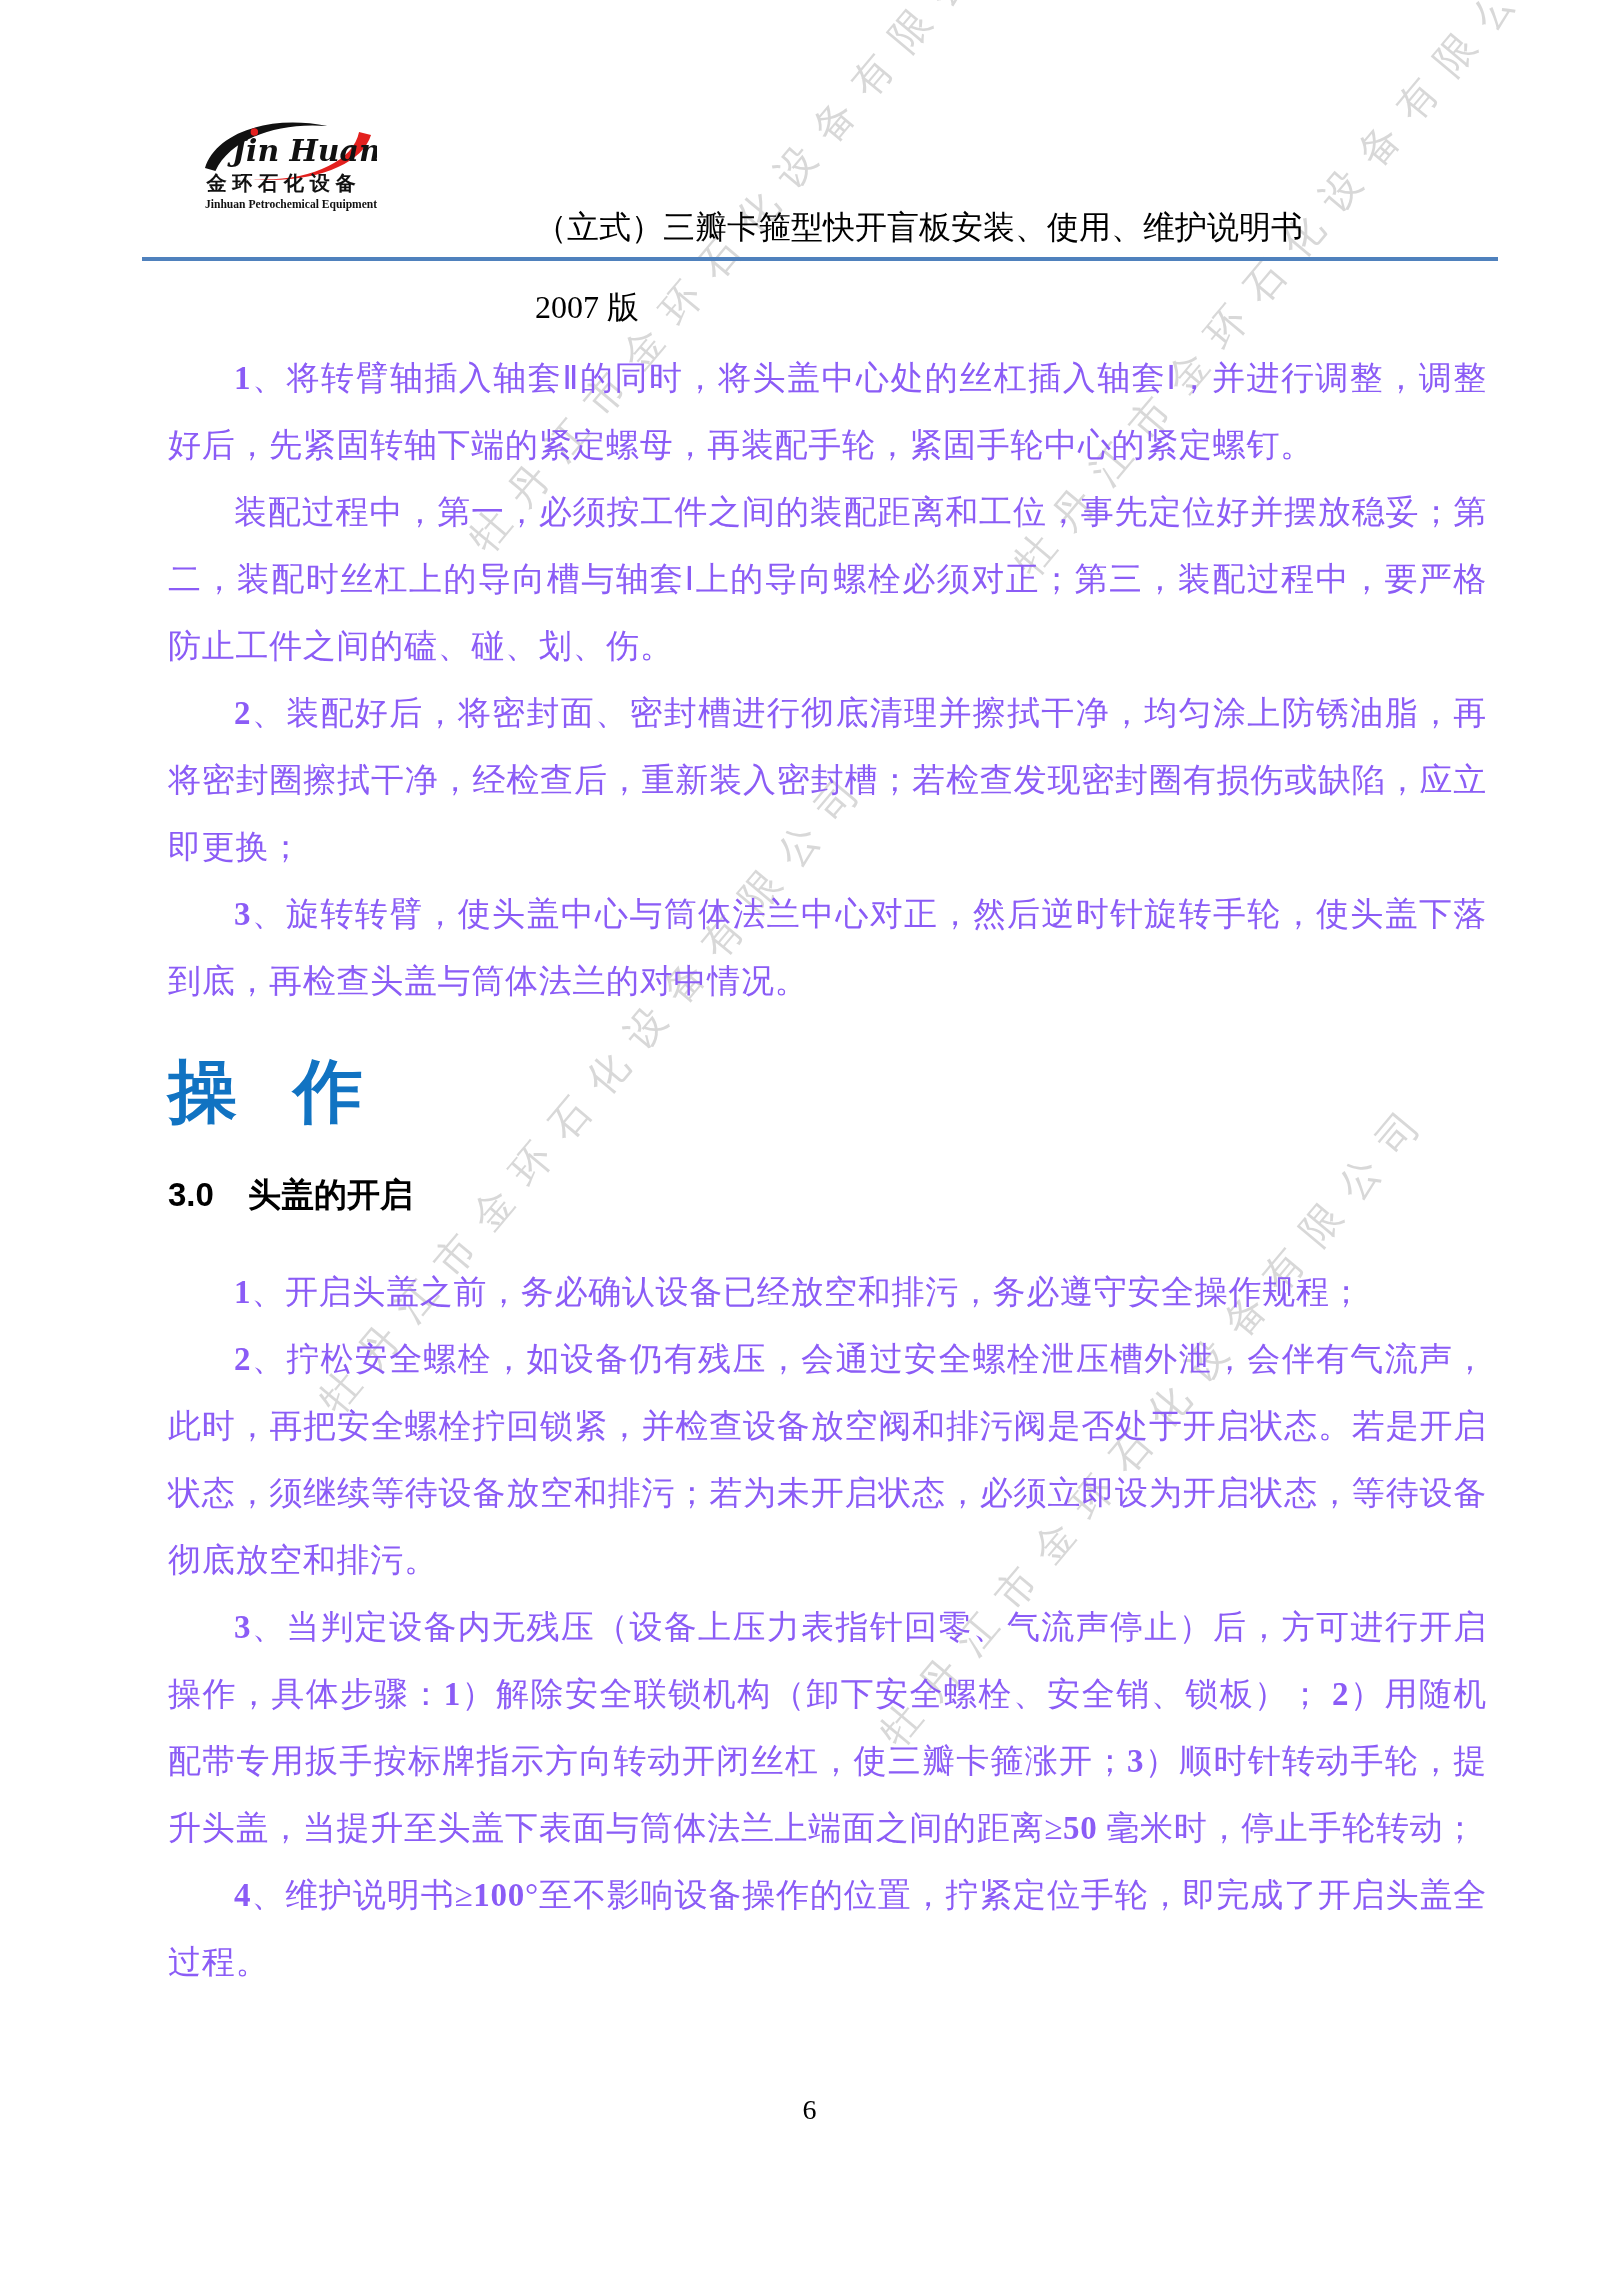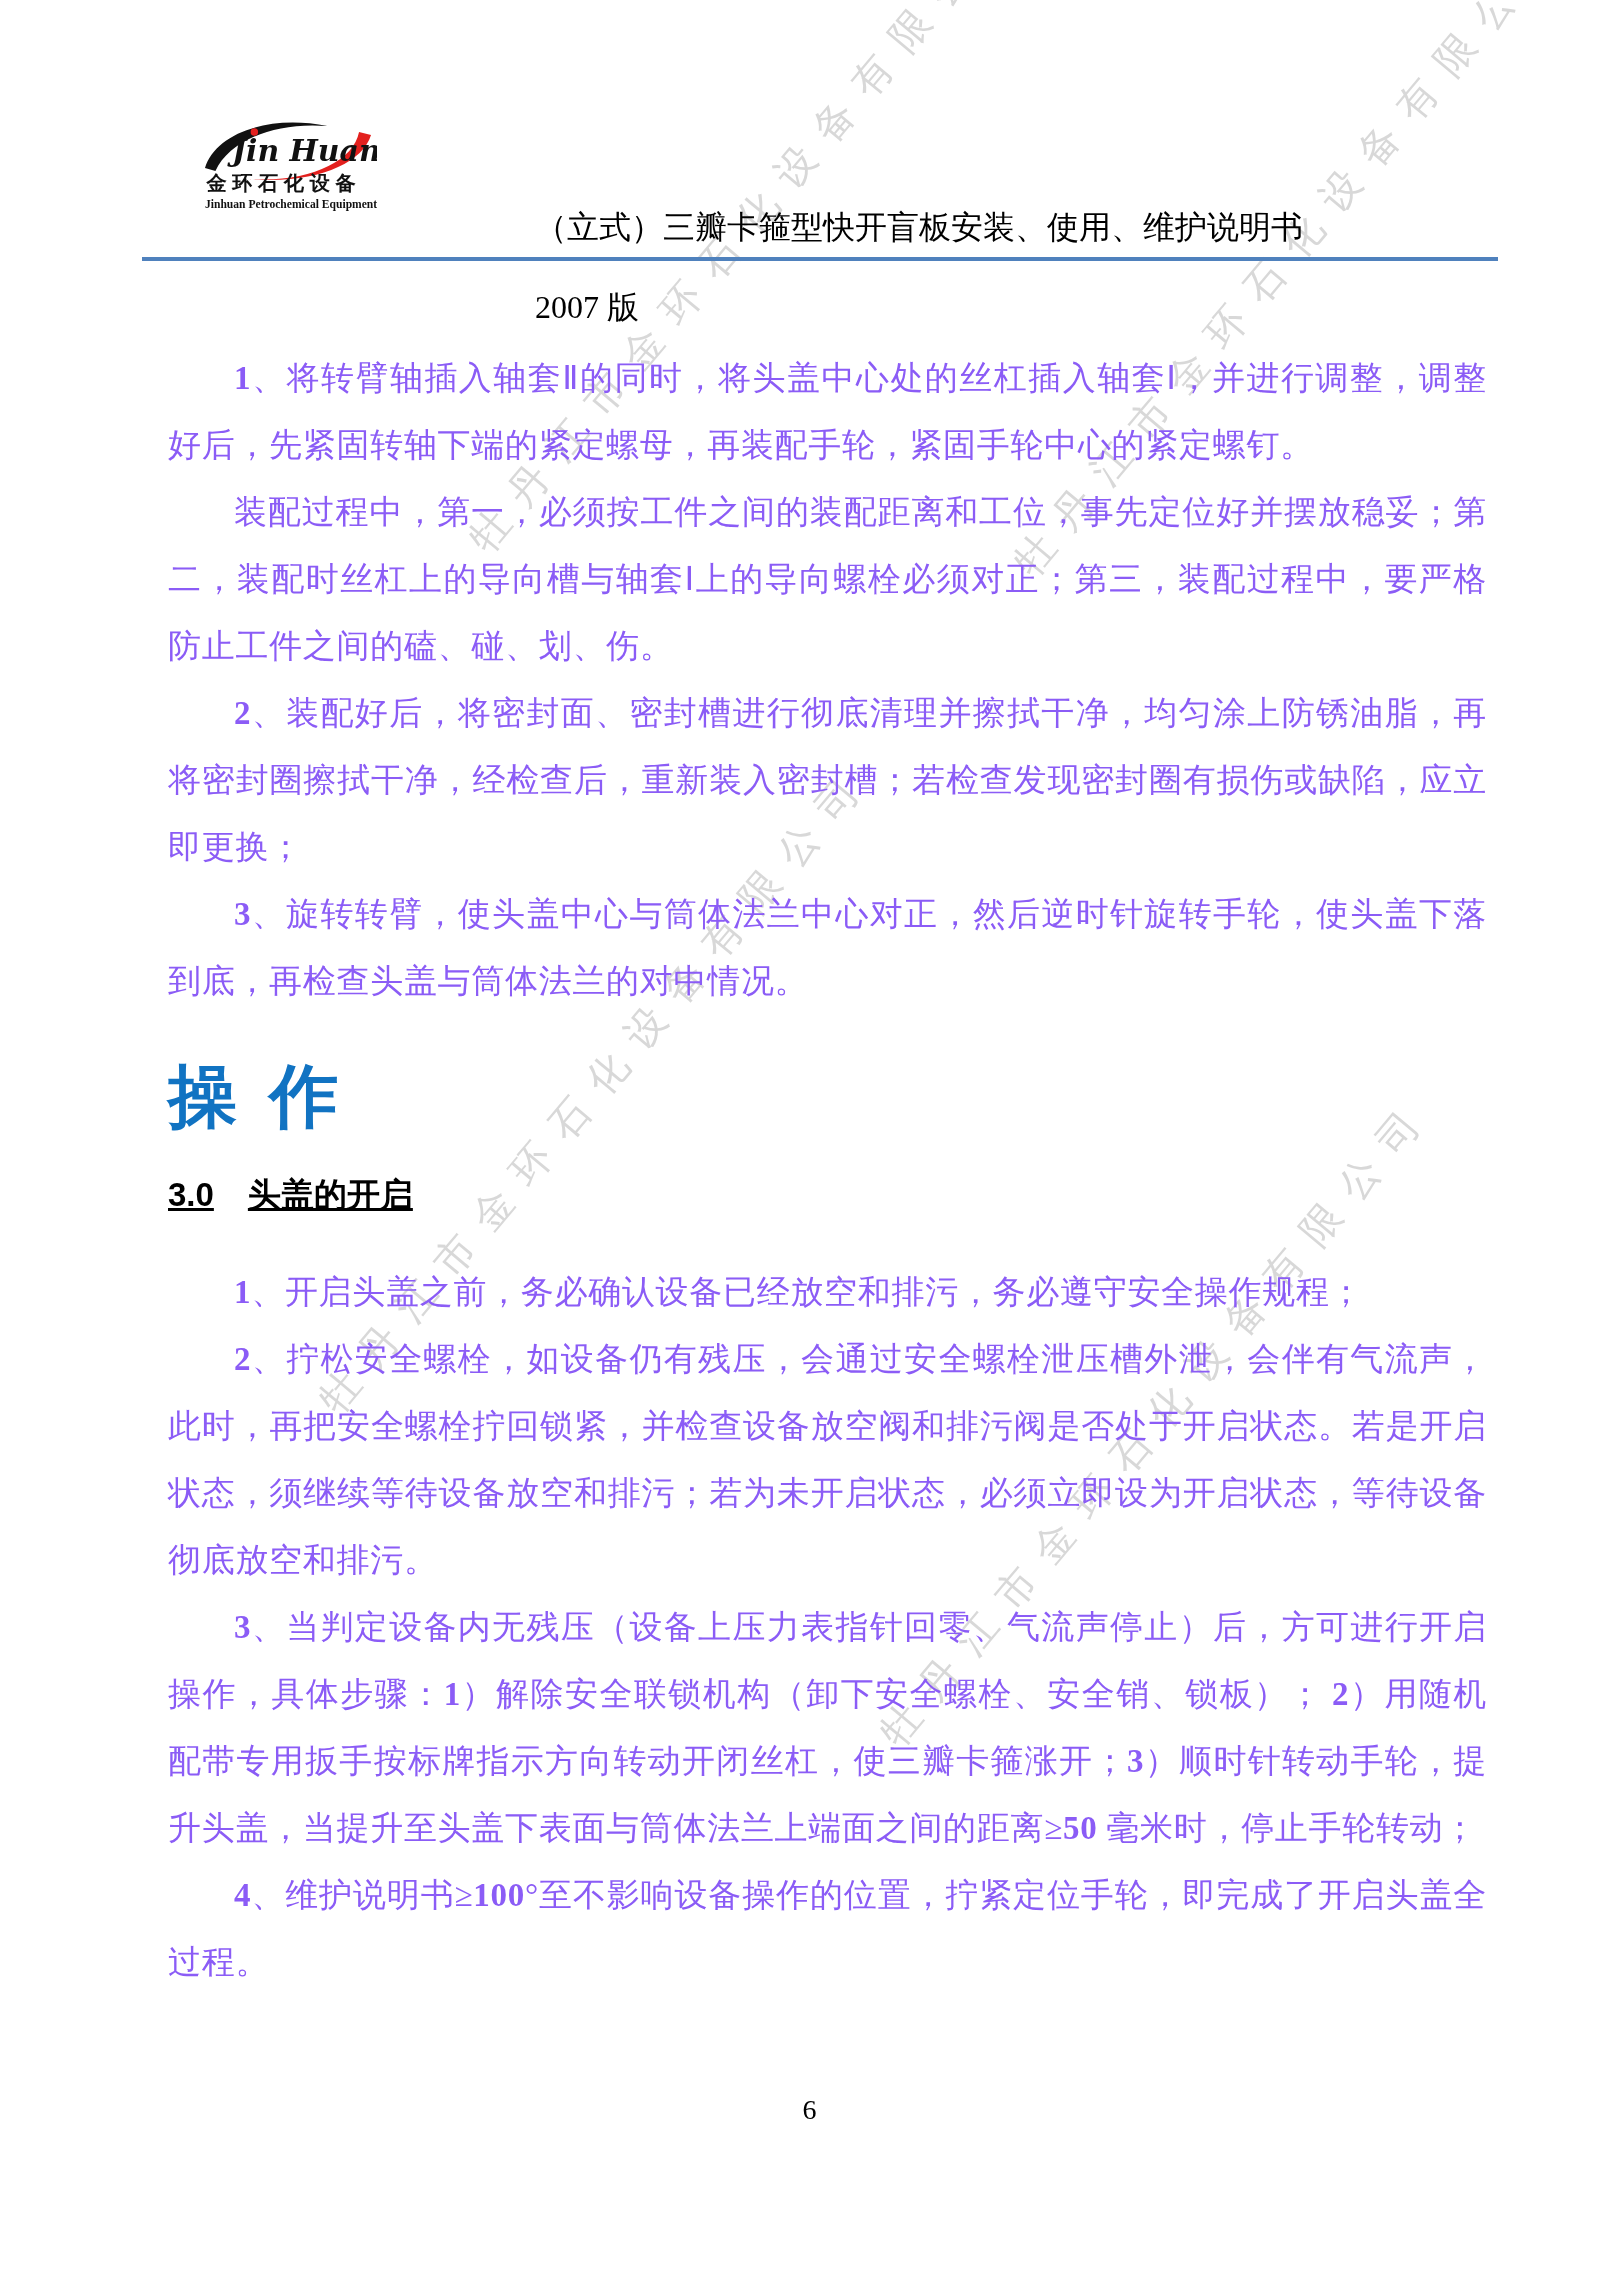--- a/index.html
+++ b/index.html
@@ -50,36 +50,35 @@
     font-size:33px;
     line-height:67px;
     letter-spacing:0.7px;
     text-align:justify;
     text-indent:2em;
     color:#8b5cf6;
   }
   p.body .seg-b{font-weight:bold;}
   h1.op{
     margin:45px 0 0 0;
-    font-family:Liberation Serif, serif;
+    font-family:Liberation Mono, monospace;
     font-weight:bold;
     font-size:69px;
     line-height:75px;
     letter-spacing:7.5px;
     color:#1173c2;
   }
   h2.sub{
     margin:39px 0 43px 0;
     display:flex;gap:34px;align-items:baseline;
     font-family:"Liberation Sans",sans-serif;
     font-weight:bold;
     font-size:33px;
     line-height:42px;
     color:#000;
-    text-decoration:underline;
   }
   
   .page-number{
     position:absolute;left:0;top:2094px;width:1619px;
     text-align:center;font-size:28px;color:#000;
   }
 </style>
 </head>
 <body>
 

